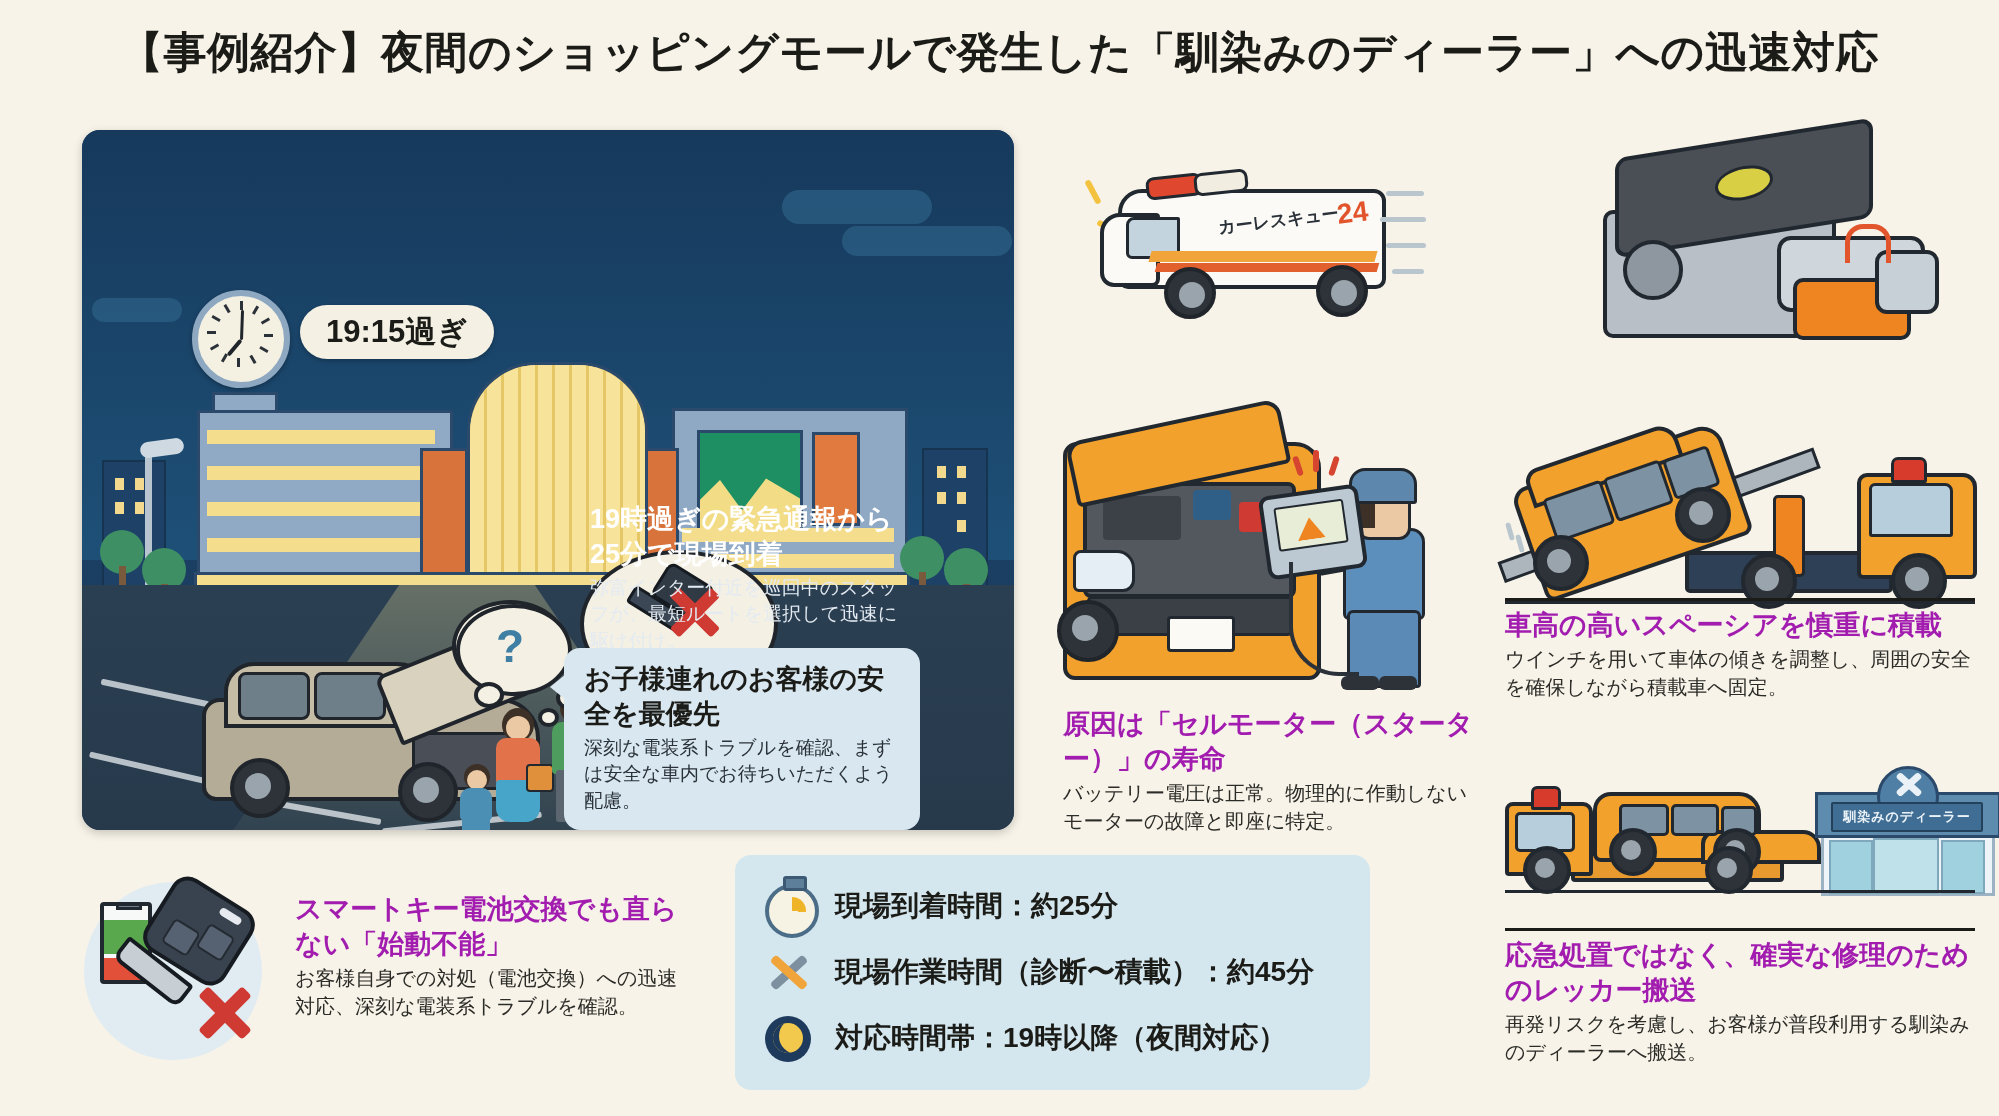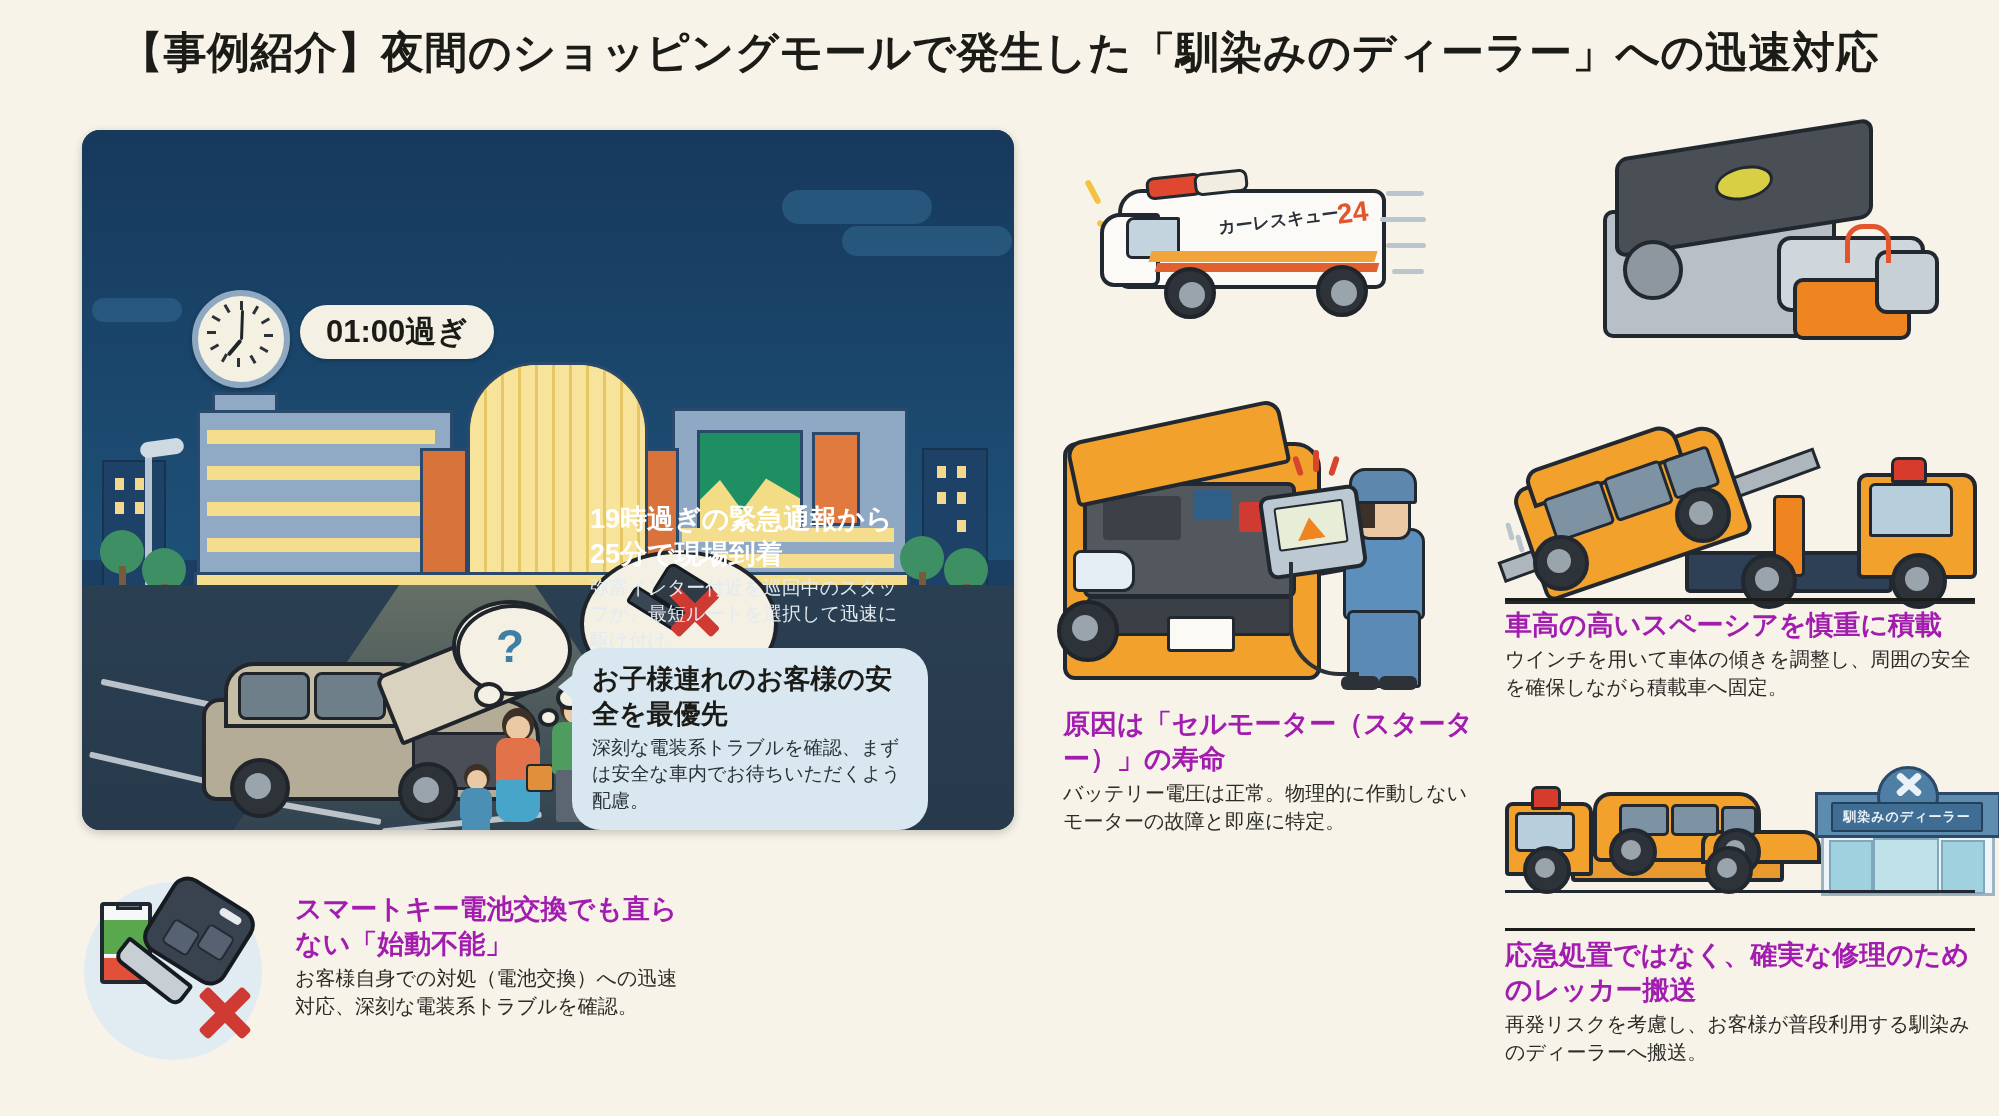--- a/index.html
+++ b/index.html
@@ -115,21 +115,21 @@
   .time-pill{position:absolute;left:218px;top:175px;height:54px;padding:0 26px;
     background:#f4f1e4;border-radius:27px;display:flex;align-items:center;
     font-size:31px;font-weight:bold;color:#1b1b18;box-shadow:0 2px 4px rgba(0,0,0,.25);}
 
   
   .callout{position:absolute;padding:14px 18px 16px 20px;}
   .callout .c-head{font-size:27px;font-weight:bold;line-height:1.30;}
   .callout .c-body{font-size:19px;line-height:1.38;margin-top:3px;}
   .callout-dark{left:488px;top:358px;width:312px;color:#ffffff;}
   .callout-dark .c-body{color:#e3eaf1;}
-  .callout-light{left:482px;top:518px;width:318px;background:#d9e7f0;border-radius:29px;color:#1b1b18;margin-left:8px;}
+  .callout-light{left:482px;top:518px;width:318px;background:#d9e7f0;border-radius:16px;color:#1b1b18;}
   .callout-light::before{content:"";position:absolute;left:-14px;top:26px;width:0;height:0;
     border-top:13px solid transparent;border-bottom:13px solid transparent;border-right:16px solid #d9e7f0;}
   .callout-light .c-body{color:#2a3239;}
 
   
   .sec{position:absolute;}
   .sec .s-head{font-size:27px;font-weight:bold;color:#a21caf;line-height:1.30;}
   .sec .s-body{font-size:20px;color:#2b2b27;line-height:1.38;margin-top:3px;}
   .hr{position:absolute;height:3px;background:#1b1b18;}
 
@@ -398,21 +398,21 @@
       <div class="tickmark" style="transform:rotate(150deg);"></div>
       <div class="tickmark" style="transform:rotate(180deg);"></div>
       <div class="tickmark" style="transform:rotate(210deg);"></div>
       <div class="tickmark" style="transform:rotate(240deg);"></div>
       <div class="tickmark" style="transform:rotate(270deg);"></div>
       <div class="tickmark" style="transform:rotate(300deg);"></div>
       <div class="tickmark" style="transform:rotate(330deg);"></div>
       <div class="hand-h"></div>
       <div class="hand-m"></div>
     </div>
-    <div class="time-pill">01:00過ぎ</div>
+    <div class="time-pill">19:15過ぎ</div>
 
     <div class="callout callout-dark">
       <div class="c-head">19時過ぎの緊急通報から25分で現場到着</div>
       <div class="c-body">弥富インター付近を巡回中のスタッフが、最短ルートを選択して迅速に駆け付け。</div>
     </div>
     <div class="callout callout-light">
       <div class="c-head">お子様連れのお客様の安全を最優先</div>
       <div class="c-body">深刻な電装系トラブルを確認、まずは安全な車内でお待ちいただくよう配慮。</div>
     </div>
   </div>
@@ -566,14 +566,43 @@
         <span></span>
         <span></span>
       </div>
   </div>
 
   <div class="sec" style="left:295px;top:892px;width:395px;">
     <div class="s-head">スマートキー電池交換でも直らない「始動不能」</div>
     <div class="s-body">お客様自身での対処（電池交換）への迅速対応、深刻な電装系トラブルを確認。</div>
   </div>
 
+  <div class="stats">
+
+    <div class="stat-row">
+      <div class="stat-icon">
+        <div class="ic-stop">
+            <div class="ic-stop-fill"></div>
+          </div>
+      </div>
+      <div class="stat-label">現場到着時間：約25分</div>
+    </div>
+
+    <div class="stat-row">
+      <div class="stat-icon">
+        <div class="ic-wrench">
+            <i class="a"></i>
+            <i class="b"></i>
+          </div>
+      </div>
+      <div class="stat-label">現場作業時間（診断〜積載）：約45分</div>
+    </div>
+
+    <div class="stat-row">
+      <div class="stat-icon">
+        <div class="ic-moon"></div>
+      </div>
+      <div class="stat-label">対応時間帯：19時以降（夜間対応）</div>
+    </div>
+
+  </div>
 
 </div>
 
 </body></html>

